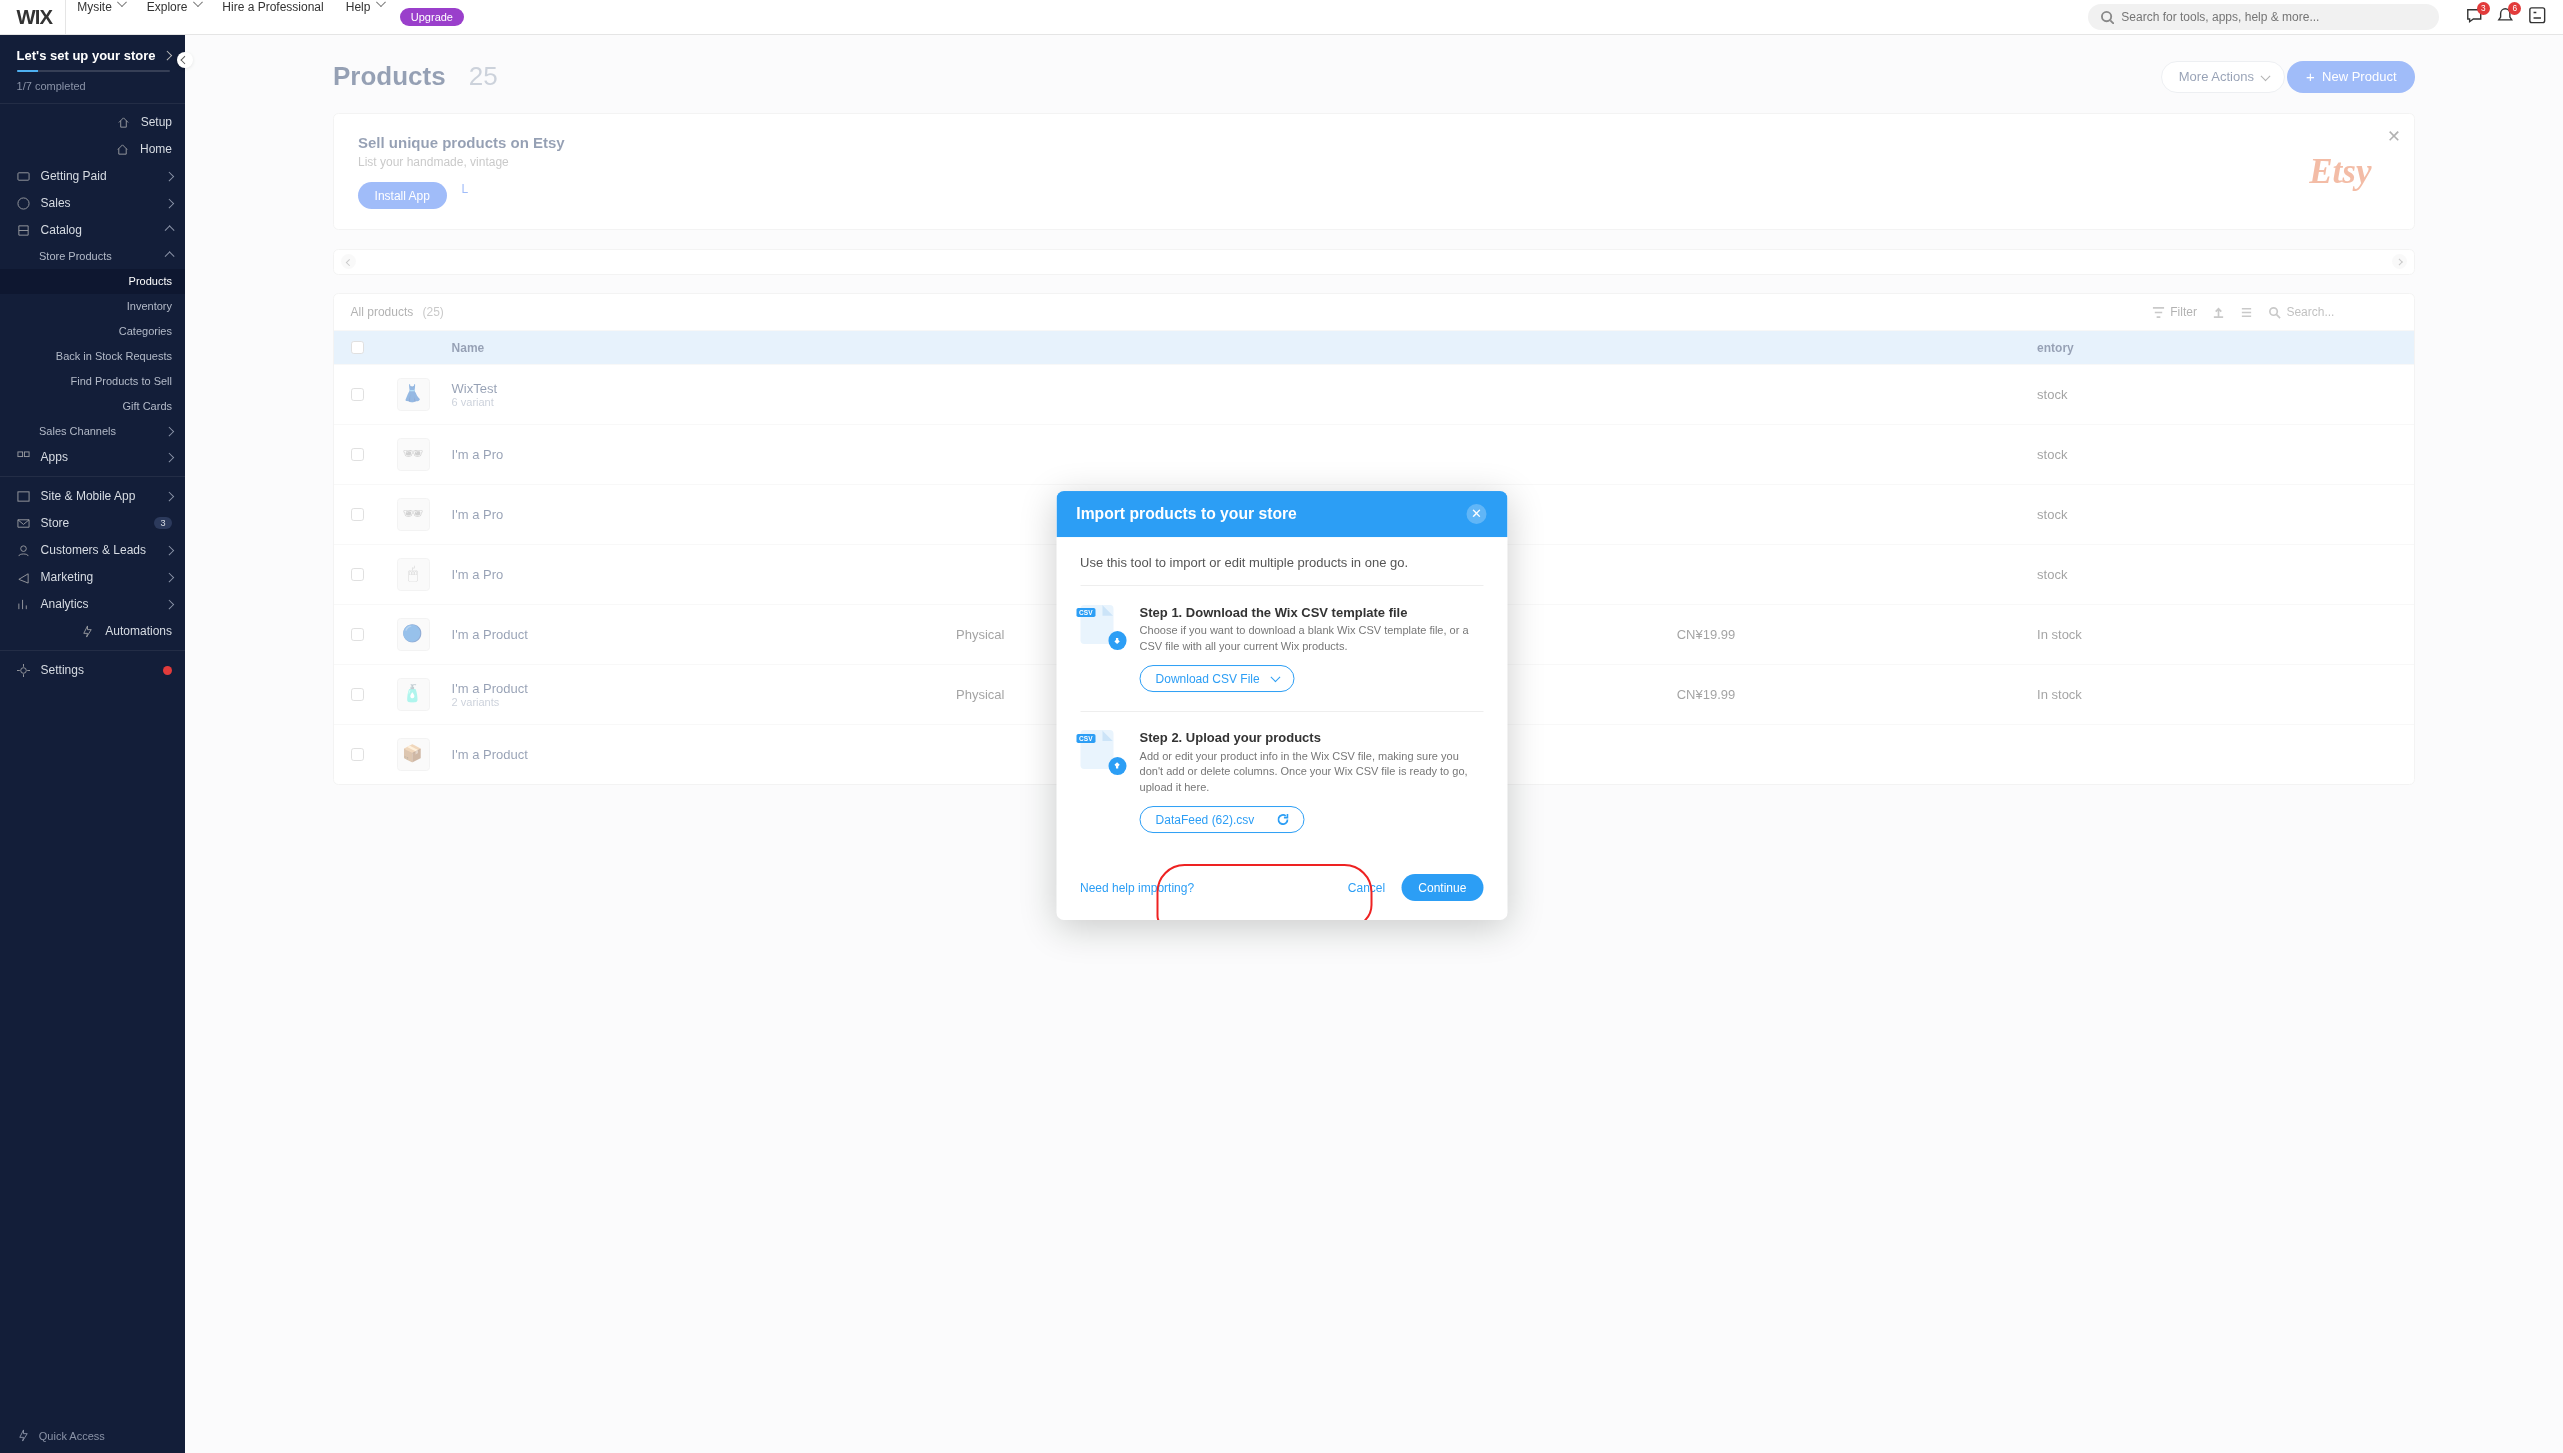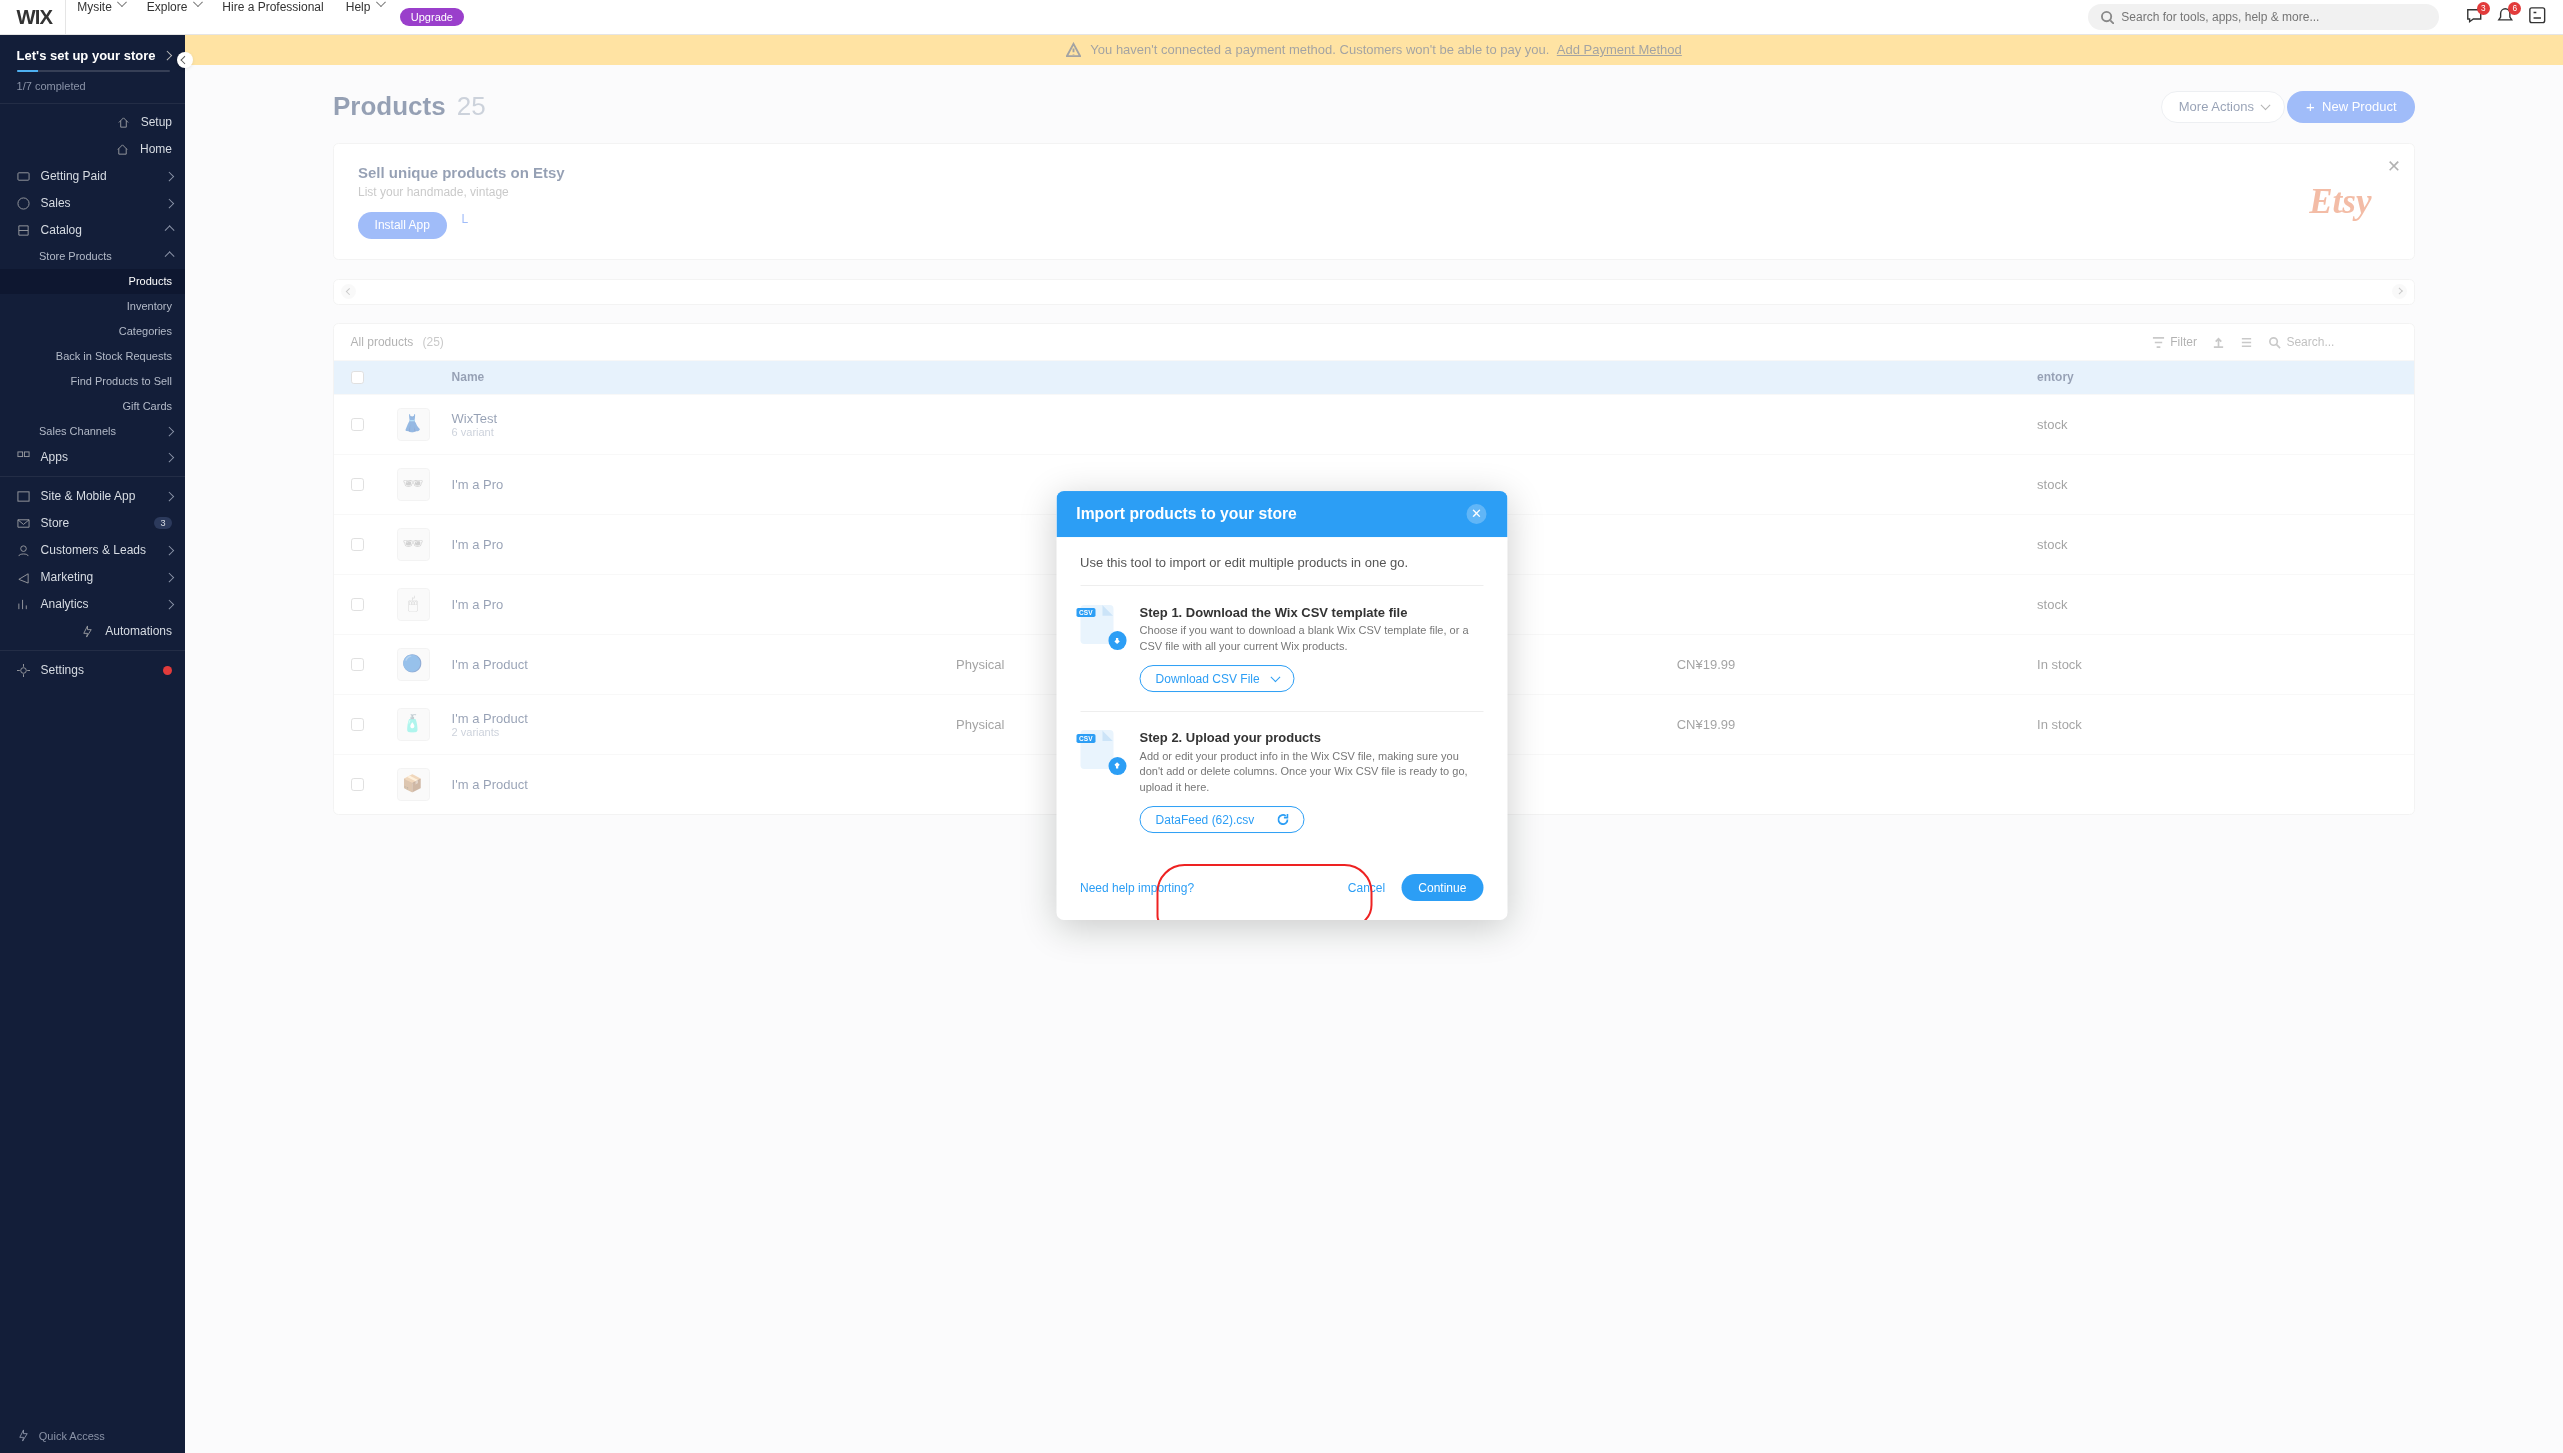--- a/index.html
+++ b/index.html
@@ -48,21 +48,21 @@
 
 
 .main { flex: 1; display: flex; flex-direction: column; overflow: hidden; background: #f6f7f8; }
 .banner { background: #ffc233; display: flex; align-items: center; justify-content: center; padding: 7.4px; color: #333; font-size: 13px; }
 .banner svg { width: 15px; height: 15px; margin-right: 9.2px; stroke: #333; fill: none; stroke-width: 2; }
 .banner a { color: #333; text-decoration: underline; margin-left: 7.4px; cursor: pointer; }
 
 .content { padding: 26px 148px 0 148px; overflow-y: auto; flex: 1; position: relative; }
 .page-header { display: flex; align-items: center; margin-bottom: 20.3px; }
 .page-title { font-size: 26px; font-weight: 700; color: #162d59; }
-.page-count { font-size: 26px; font-weight: 400; color: #8f9bb0; margin-left: 11px; }
+.page-count { font-size: 26px; font-weight: 400; color: #8f9bb0; margin-left: 23px; }
 .page-actions { margin-left: auto; display: flex; gap: 2px; }
 .btn-secondary { background: #fff; border: 0.9px solid #d7dce3; border-radius: 16.6px; padding: 7.4px 16.6px; font-size: 13px; color: #162d59; display: flex; align-items: center; gap: 7.4px; cursor: pointer; }
 .btn-secondary .chev { width: 6.5px; height: 6.5px; border-right: 1.4px solid #555; border-bottom: 1.4px solid #555; transform: rotate(45deg) translateY(-1.8px); }
 .btn-primary { background: #2e6af2; color: #fff; border: 0; border-radius: 16.6px; padding: 7.4px 18.5px; font-size: 13px; display: flex; align-items: center; gap: 7.4px; cursor: pointer; }
 .btn-primary .plus { font-size: 15px; }
 
 .etsy-panel { background: #fff; border: 0.9px solid #e5e5e5; border-radius: 5.5px; padding: 20.3px 24px; margin-bottom: 18.5px; position: relative; display: flex; align-items: center; }
 .etsy-panel .close { position: absolute; top: 13px; right: 13px; cursor: pointer; color: #555; font-size: 16.6px; }
 .etsy-panel h3 { font-size: 15px; color: #162d59; font-weight: 700; margin-bottom: 3.7px; }
 .etsy-panel p { color: #888; font-size: 12px; margin-bottom: 13px; }
@@ -318,27 +318,20 @@
     </div>
     <div class="quickaccess">
       <svg class="ico" style="width:13px;height:13px;margin-right:9.2px" viewBox="0 0 14 14" width="13" height="13">
           <path d="M7 1l-4 8h4l-1 4 5-8H7z" stroke="#8a93a7" fill="none"></path>
         </svg>
       <span>Quick Access</span>
     </div>
   </div>
 
   <div class="main">
-    <div class="banner">
-      <svg viewBox="0 0 16 16" width="15" height="15">
-          <path d="M8 2l7 13H1zM8 7v4M8 13v.5"></path>
-        </svg>
-      <span>You haven't connected a payment method. Customers won't be able to pay you.</span>
-      <a>Add Payment Method</a>
-    </div>
     <div class="content">
       <div class="page-header">
         <span class="page-title">Products</span>
         <span class="page-count">25</span>
         <div class="page-actions">
           <button class="btn-secondary">
               <span>More Actions</span>
               <span class="chev"></span>
             </button>
           <button class="btn-primary">

